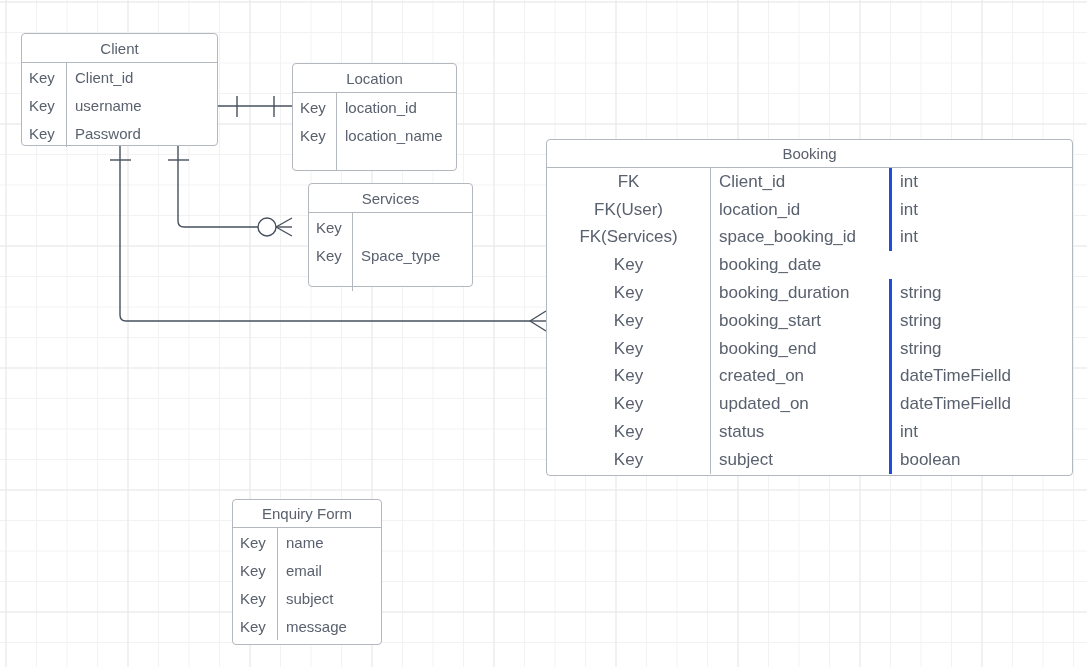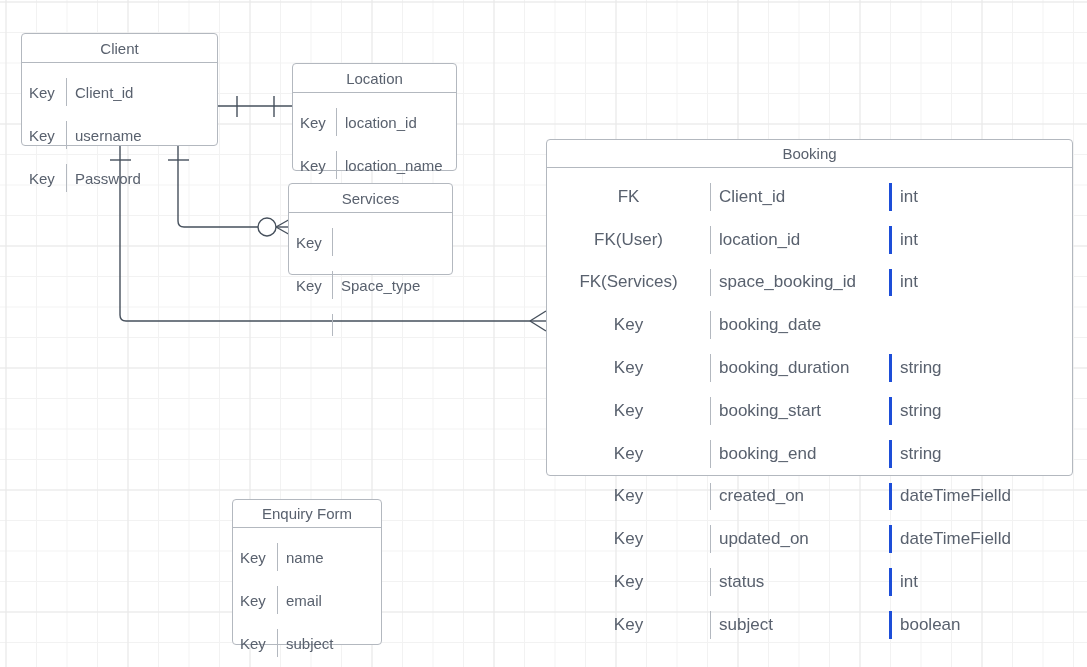--- a/index.html
+++ b/index.html
@@ -52,21 +52,20 @@
     white-space: nowrap;
   }
   .rows {
     position: relative;
   }
   .row {
     display: flex;
     align-items: flex-end;
     box-sizing: border-box;
     white-space: nowrap;
-    margin-top: 15px;
   }
   .cell-key {
     box-sizing: border-box;
     border-right: 1px solid #b3b8bf;
     height: 100%;
     display: flex;
     align-items: center;
     overflow: hidden;
   }
   .cell-name {
@@ -95,21 +94,21 @@
   
   #ent-location { left: 292px; top: 63px; width: 165px; height: 108px; }
   #ent-location .entity-title { height: 29px; font-size: 15px; }
   #ent-location .row { height: 28px; font-size: 15px; }
   #ent-location .cell-key { width: 44px; padding-left: 7px; }
   #ent-location .cell-name { flex: 1; padding-left: 8px; }
   #ent-location .filler { height: 22px; }
   #ent-location .filler .cell-key { border-right: 1px solid #b3b8bf; }
 
   
-  #ent-services { left: 288px; top: 183px; width: 165px; height: 92px; }
+  #ent-services { left: 308px; top: 183px; width: 165px; height: 104px; }
   #ent-services .entity-title { height: 29px; font-size: 15px; }
   #ent-services .row { height: 28px; font-size: 15px; }
   #ent-services .cell-key { width: 44px; padding-left: 7px; }
   #ent-services .cell-name { flex: 1; padding-left: 8px; }
   #ent-services .filler { height: 22px; }
   #ent-services .filler .cell-key { border-right: 1px solid #b3b8bf; }
 
   
   #ent-booking { left: 546px; top: 139px; width: 527px; height: 337px; }
   #ent-booking .entity-title { height: 28px; font-size: 15px; }

